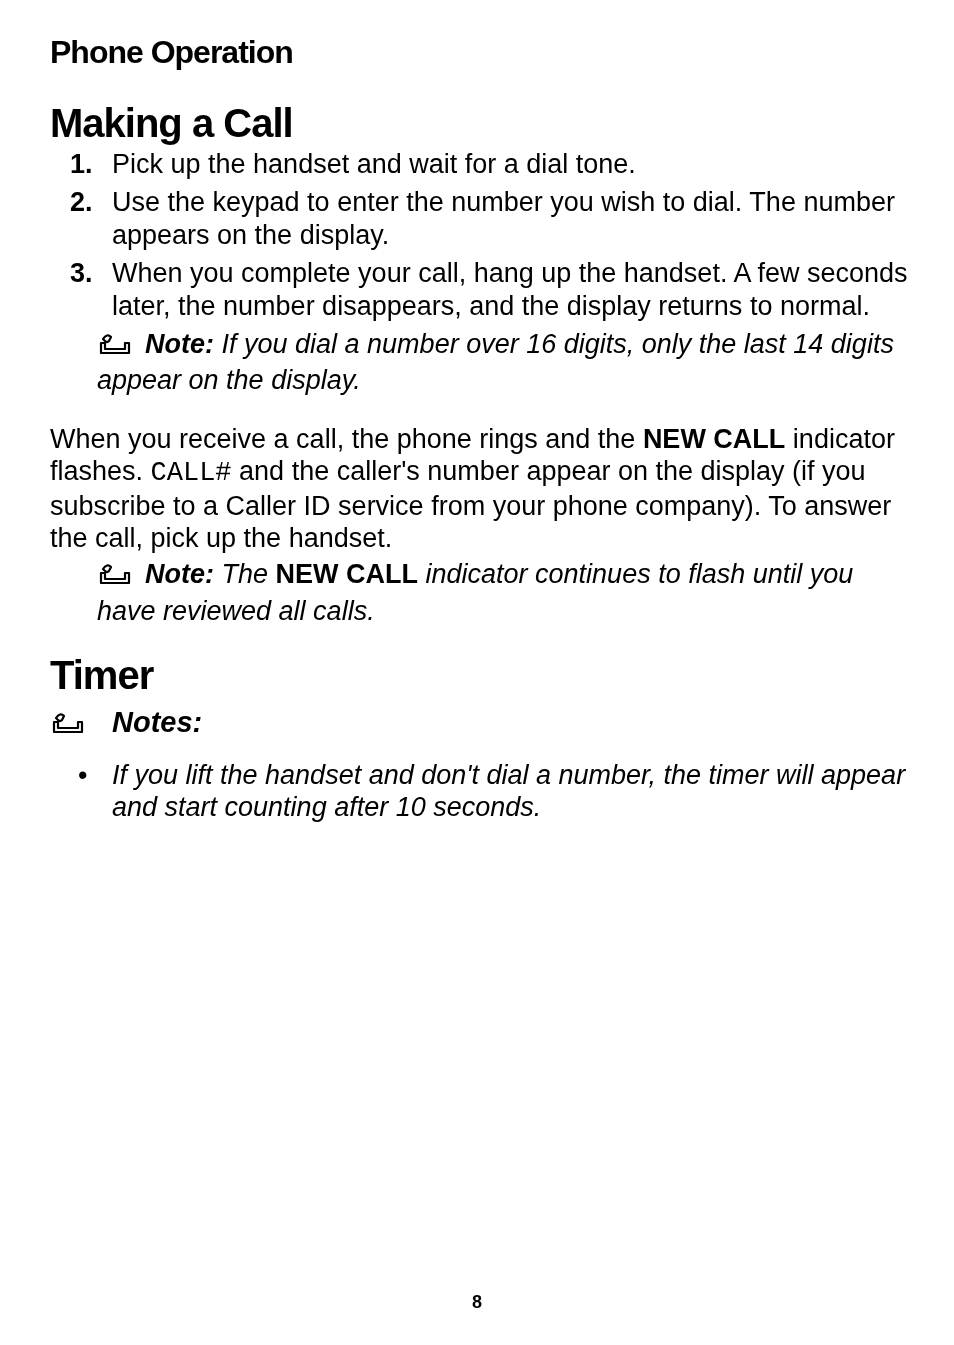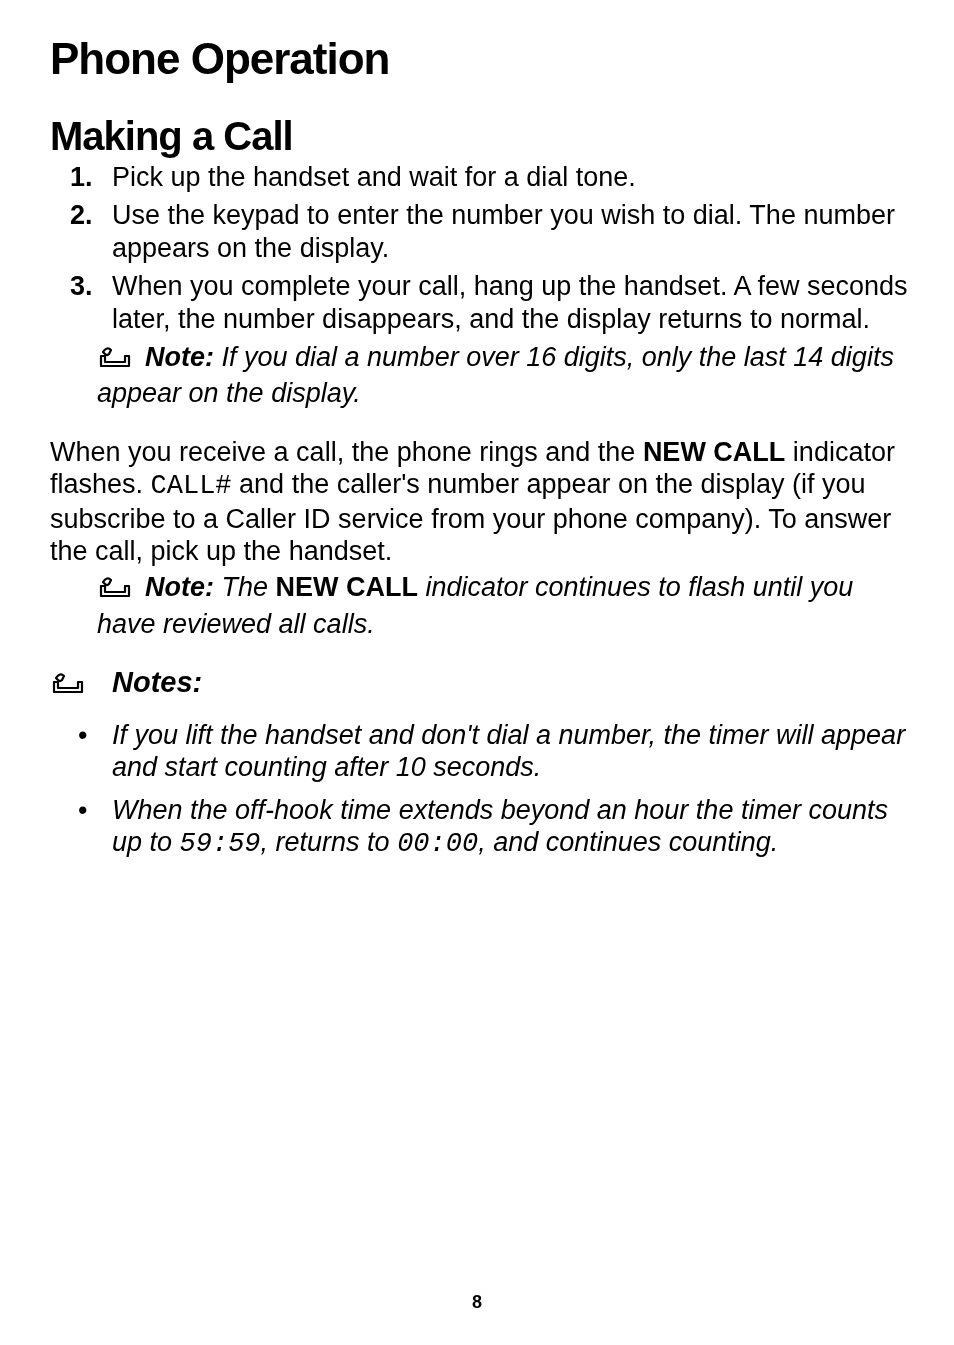--- a/index.html
+++ b/index.html
@@ -7,21 +7,21 @@
       width: 954px;
       height: 1345px;
       background: #fff;
       font-family: "Helvetica Neue", Helvetica, Arial, sans-serif;
       color: #000;
       padding: 34px 40px 0 50px;
     }
     h1 {
       font-family: "Arial Black", "Helvetica Neue", Arial, sans-serif;
       font-weight: 900;
-      font-size: 44px;
+      font-size: 32px;
       letter-spacing: -1px;
       margin-bottom: 30px;
     }
     h2 {
       font-family: "Arial Black", "Helvetica Neue", Arial, sans-serif;
       font-weight: 900;
       font-size: 40px;
       letter-spacing: -1px;
       margin-bottom: 2px;
     }
@@ -141,28 +141,26 @@
   <p class="note-line note-with-icon">
     <span class="phone-icon">
       <svg viewBox="0 0 40 28">
           <path d="M6 10 Q10 4 14 8 L12 12 Q10 14 8 12 Z M4 14 L4 24 L32 24 L32 14 L28 14 L28 20 L8 20 L8 14 Z" fill="none" stroke="#000" stroke-width="2.2" stroke-linejoin="round"></path>
         </svg>
     </span><span class="lead">Note:</span><span> The </span><span class="bold-upright">NEW CALL</span><span> indicator continues to flash until you have reviewed all calls.</span>
   </p>
 </div>
 
 <div class="section">
+  <h2>Timer</h2>
   <p class="notes-heading">
     <span class="phone-icon" style="position:absolute;left:0;top:2px;">
       <svg viewBox="0 0 40 28">
           <path d="M6 10 Q10 4 14 8 L12 12 Q10 14 8 12 Z M4 14 L4 24 L32 24 L32 14 L28 14 L28 20 L8 20 L8 14 Z" fill="none" stroke="#000" stroke-width="2.2" stroke-linejoin="round"></path>
         </svg>
     </span><span>Notes:</span>
   </p>
   <ul class="bullets">
     <li>If you lift the handset and don't dial a number, the timer will appear and start counting after 10 seconds.</li>
-    <li>
-      <span>When the off-hook time extends beyond an hour the timer counts up to </span><span class="seg-italic">59:59</span><span>, returns to </span><span class="seg-italic">00:00</span><span>, and continues counting.</span>
-    </li>
   </ul>
 </div>
 
 <div class="page-num">8</div>
 
 </body></html>

